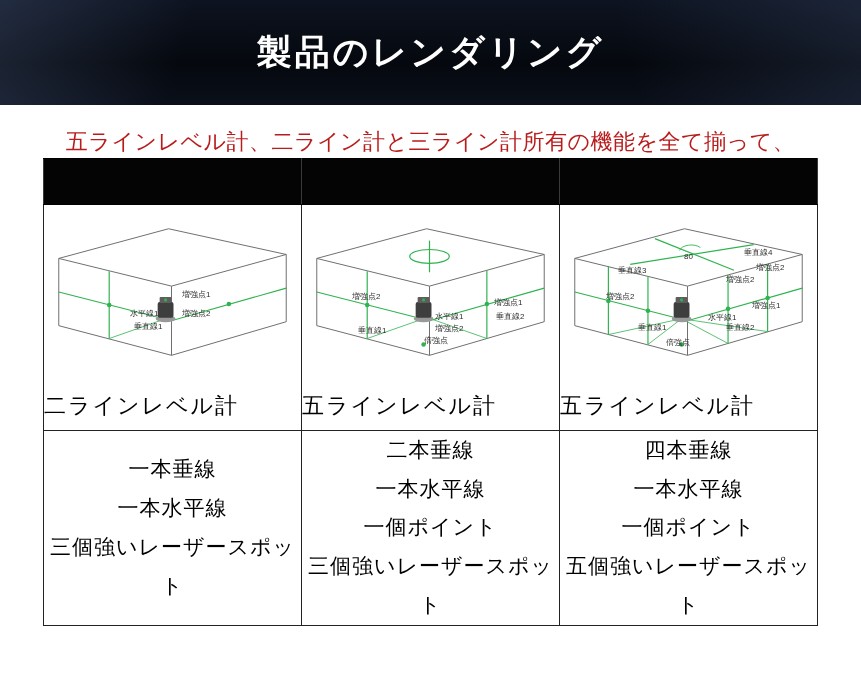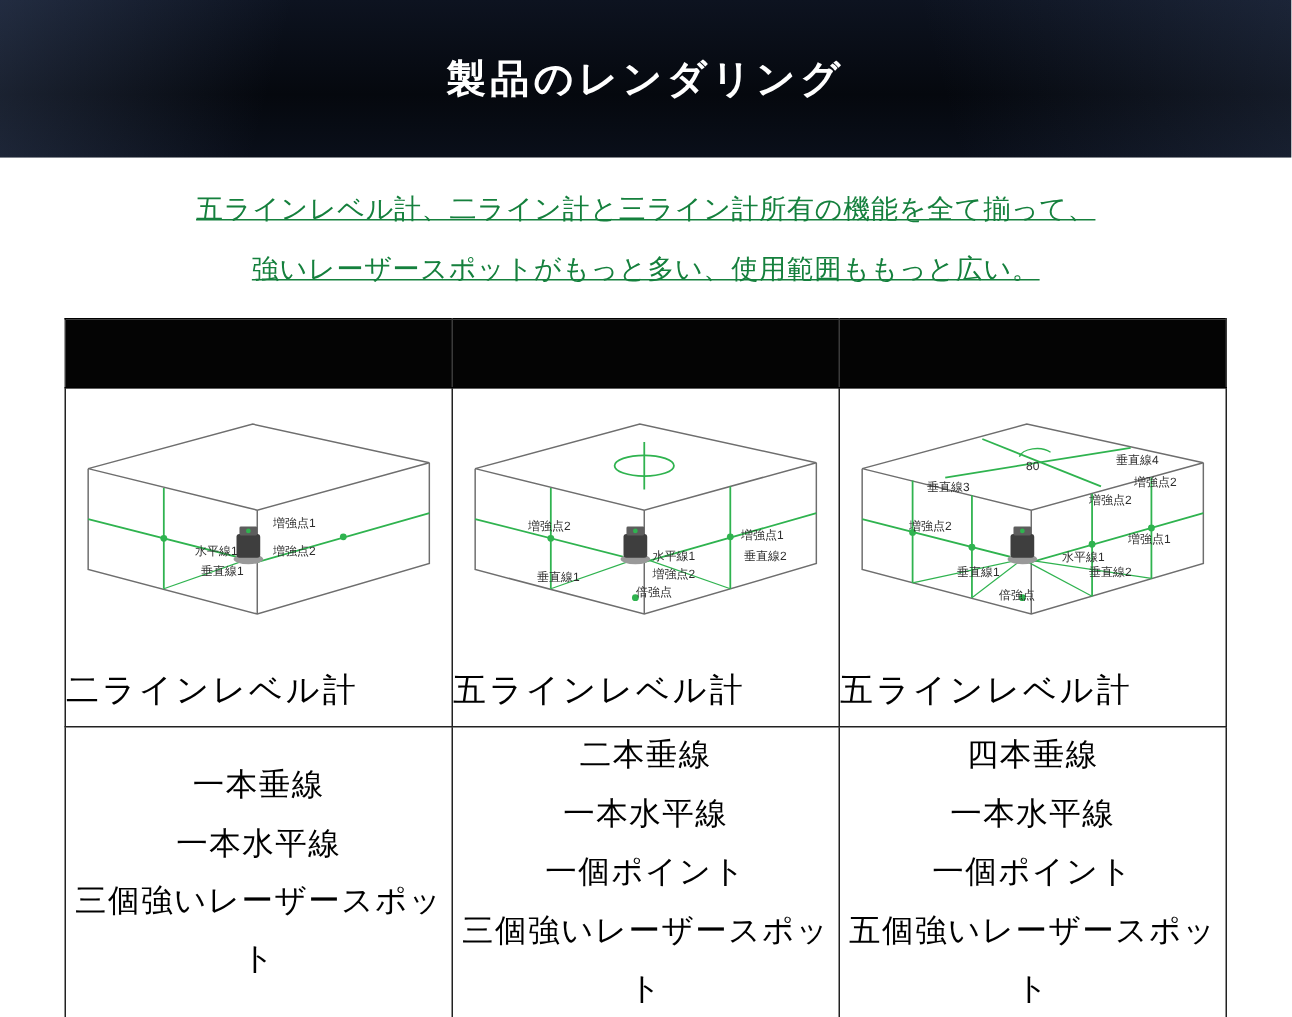--- a/index.html
+++ b/index.html
@@ -13,26 +13,26 @@
   .banner {
     height:105px;
     background:
       linear-gradient(105deg, rgba(90,110,150,0.28) 0%, rgba(0,0,0,0) 22%),
       linear-gradient(255deg, rgba(80,100,140,0.22) 0%, rgba(0,0,0,0) 28%),
       linear-gradient(180deg, #0d1320 0%, #05080e 60%, #0a0f1a 100%);
     display:flex; align-items:center; justify-content:center;
   }
   .banner h1 {
     margin:0; color:#ffffff;
-    font-size:26px; font-weight:600; letter-spacing:3px;
+    font-size:35px; font-weight:600; letter-spacing:3px;
   }
   .intro { text-align:center; }
   .intro p {
-    font-size:18px; font-weight:500; color:#15803d;
-    letter-spacing:0.5px; line-height:1.4;text-decoration:underline;
+    font-size:22px; font-weight:500; color:#b91c1c;
+    letter-spacing:0.5px; line-height:1.4;
   }
   .intro .l1 { margin:22px 0 0 0; }
   .intro .l2 { margin:15px 0 20px 0; }
 
   table.product-table {
     width:775px; margin:0 auto;
     border-collapse:collapse; table-layout:fixed;
   }
   table.product-table td { border:1px solid #222; padding:0; }
   tr.head-row td {
@@ -60,21 +60,20 @@
 <body>
 
 <div class="page">
 
   <header class="banner">
     <h1>製品のレンダリング</h1>
   </header>
 
   <div class="intro">
     <p class="l1">五ラインレベル計、二ライン計と三ライン計所有の機能を全て揃って、</p>
-    <p class="l2">強いレーザースポットがもっと多い、使用範囲ももっと広い。</p>
   </div>
 
   <table class="product-table">
     <tbody>
       <tr class="head-row">
         <td></td>
         <td></td>
         <td></td>
       </tr>
 

